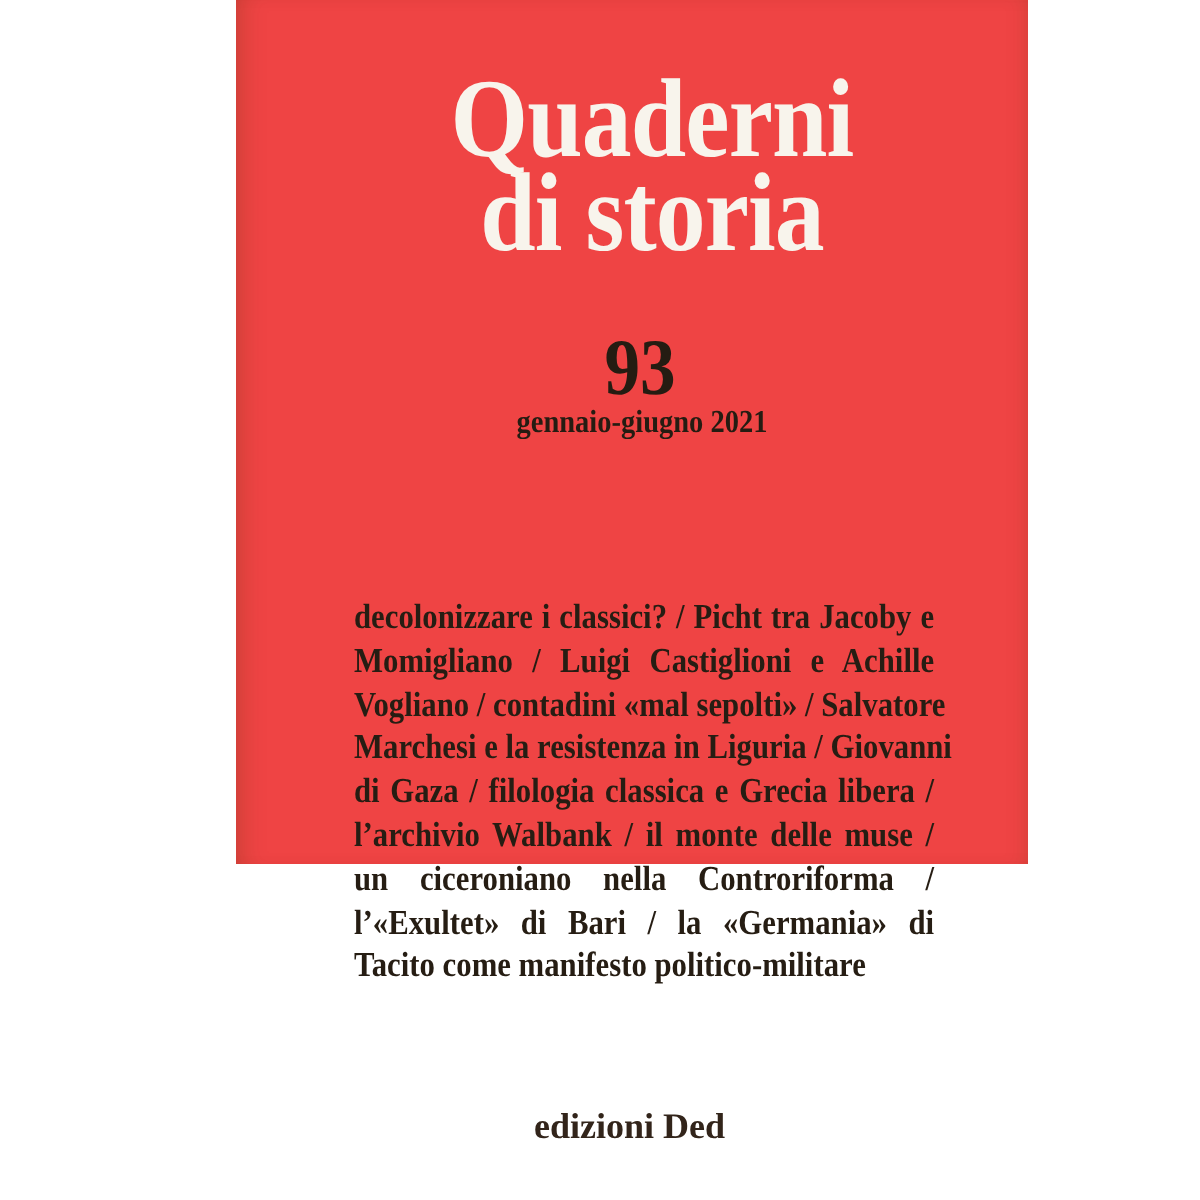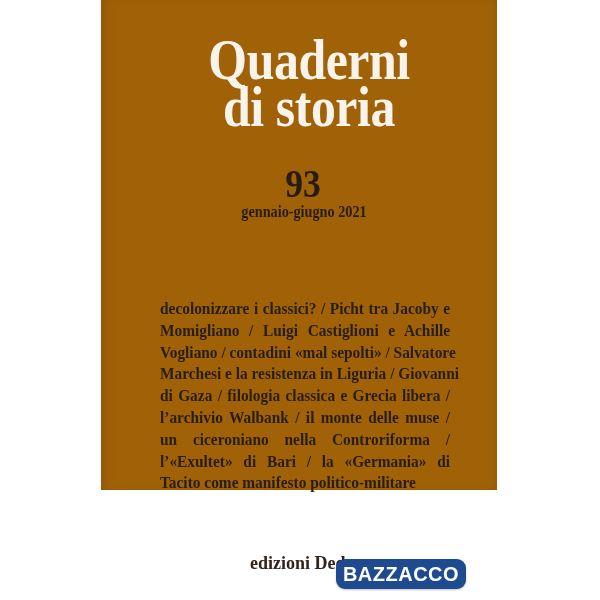--- a/index.html
+++ b/index.html
@@ -6,23 +6,23 @@
   .page {
     position: relative;
     width: 600px;
     height: 600px;
     background: #ffffff;
     overflow: hidden;
     font-family: "Liberation Serif", "DejaVu Serif", serif;
   }
   .cover {
     position: absolute;
-    left: 101px; top: 0;
-    width: 396px; height: 490px;
-    background: #a16207;
+    left: 118px; top: 0;
+    width: 396px; height: 432px;
+    background: #ef4444;
     box-shadow: inset 10px 0 14px -10px rgba(90,50,10,0.35),
                 inset -7px 0 12px -9px rgba(90,50,10,0.28);
   }
   .title {
     position: absolute;
     left: 10px; top: 37px;
     width: 396px;
     text-align: center;
     color: #f8f4ec;
     font-size: 56px;
@@ -127,18 +127,15 @@
       <div class="line">Marchesi e la resistenza in Liguria / Giovanni</div>
       <div class="line">di Gaza / filologia classica e Grecia libera /</div>
       <div class="line">l’archivio Walbank / il monte delle muse /</div>
       <div class="line">un ciceroniano nella Controriforma /</div>
       <div class="line">l’«Exultet» di Bari / la «Germania» di</div>
       <div class="line last">Tacito come manifesto politico-militare</div>
     </div>
 
     <div class="publisher">edizioni Ded</div>
 
-    <div class="badge">
-      <span>BAZZACCO</span>
-    </div>
 
   </div>
 </div>
 
 </body></html>

